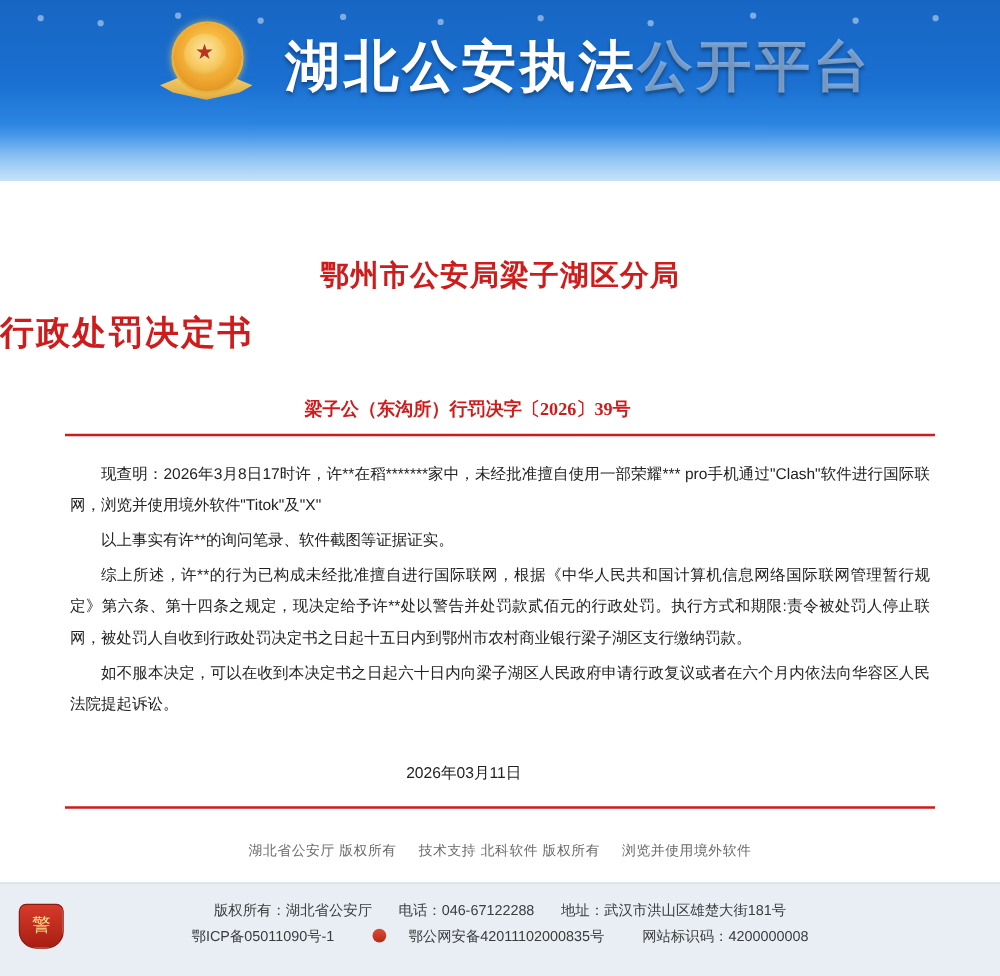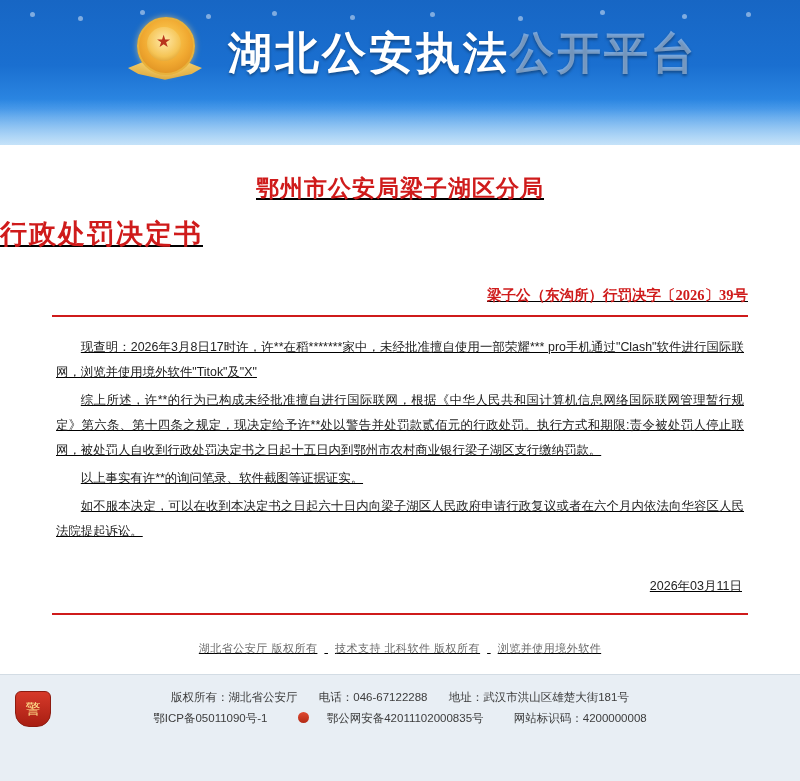--- a/index.html
+++ b/index.html
@@ -101,42 +101,41 @@
   }
   .hdr-title .faded {
     color: rgba(255,255,255,0.42);
   }
 
   
   .doc-wrap {
     position: relative;
     width: 800px;
     background: #ffffff;
-    padding-top: 28px;
-    text-decoration: underline;
+    padding-top: 60px;
   }
   .doc-title1 {
     text-align: center;
     color: #cf1b1b;
     font-size: 23px;
     font-weight: bold;
     font-family: "Liberation Serif", serif;
     letter-spacing: 1px;
   }
   .doc-title2 {
     text-align: left;
     color: #cf1b1b;
     font-size: 27px;
     font-weight: bold;
     font-family: "Liberation Serif", serif;
     letter-spacing: 2px;
     margin-top: 12px;
   }
   .doc-number {
-    text-align: right;
+    text-align: center;
     color: #cf1b1b;
     font-size: 14.5px;
     font-weight: bold;
     font-family: "Liberation Serif", serif;
     margin: 34px 52px 0 0;
   }
   .red-rule {
     margin: 10px 52px 0 52px;
     height: 2px;
     background: #cf1b1b;
@@ -148,21 +147,21 @@
     font-size: 12.4px;
     line-height: 25px;
     text-align: justify;
   }
   .doc-body p {
     margin: 0 0 3px 0;
     text-indent: 2em;
   }
   .doc-date {
     margin: 34px 58px 0 0;
-    text-align: right;
+    text-align: center;
     font-size: 12.5px;
     color: #222;
   }
   .red-rule-bottom {
     margin: 18px 52px 0 52px;
     height: 2px;
     background: #cf1b1b;
   }
 
   
@@ -256,22 +255,22 @@
   <div class="doc-wrap">
 
     <div class="doc-title1">鄂州市公安局梁子湖区分局</div>
     <div class="doc-title2">行政处罚决定书</div>
     <div class="doc-number">梁子公（东沟所）行罚决字〔2026〕39号</div>
 
     <div class="red-rule"></div>
 
     <div class="doc-body">
       <p>现查明：2026年3月8日17时许，许**在稻*******家中，未经批准擅自使用一部荣耀*** pro手机通过"Clash"软件进行国际联网，浏览并使用境外软件"Titok"及"X"</p>
+      <p>以上事实有许**的询问笔录、软件截图等证据证实。</p>
       <p>综上所述，许**的行为已构成未经批准擅自进行国际联网，根据《中华人民共和国计算机信息网络国际联网管理暂行规定》第六条、第十四条之规定，现决定给予许**处以警告并处罚款贰佰元的行政处罚。执行方式和期限:责令被处罚人停止联网，被处罚人自收到行政处罚决定书之日起十五日内到鄂州市农村商业银行梁子湖区支行缴纳罚款。</p>
-      <p>以上事实有许**的询问笔录、软件截图等证据证实。</p>
       <p>如不服本决定，可以在收到本决定书之日起六十日内向梁子湖区人民政府申请行政复议或者在六个月内依法向华容区人民法院提起诉讼。</p>
     </div>
 
     <div class="doc-date">2026年03月11日</div>
 
     <div class="red-rule-bottom"></div>
 
     <div class="subfooter">
       <span>湖北省公安厅 版权所有</span>
       <span>技术支持 北科软件 版权所有</span>

